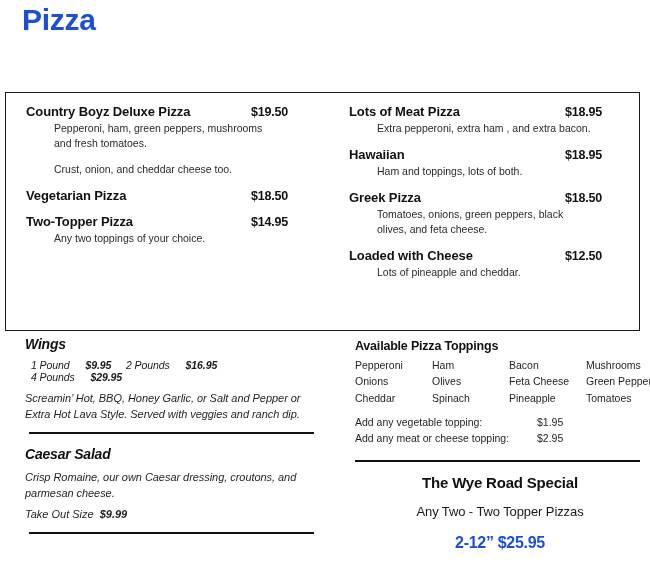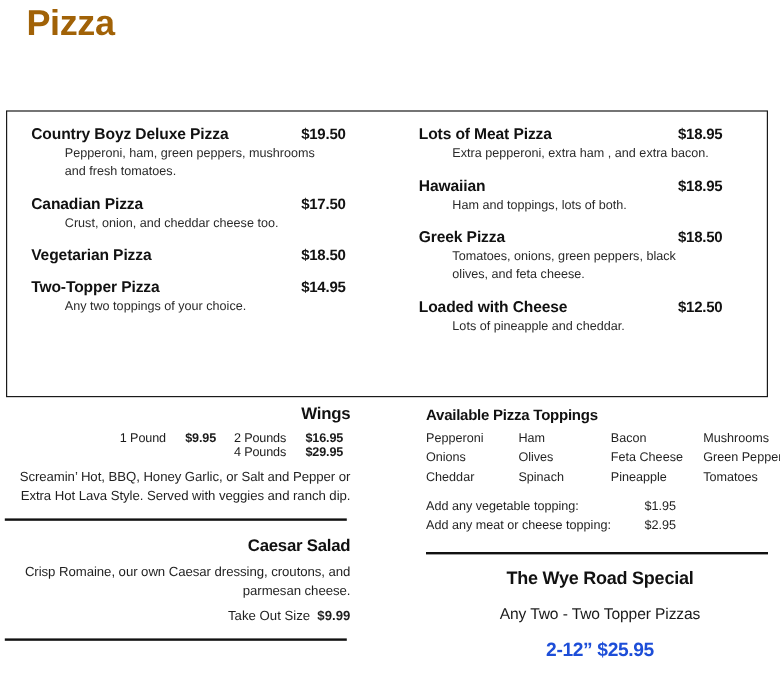--- a/index.html
+++ b/index.html
@@ -19,21 +19,21 @@
   
   .header {
     padding: 4px 0 0 22px;
   }
   .page-title {
     font-size: 30px;
     font-weight: bold;
     letter-spacing: -0.3px;
     line-height: 1.08;
     margin: 0;
-    color: #a16207;
+    color: #1d4ed8;
   }
   .page-subtitle {
     font-size: 14.5px;
     font-weight: normal;
     line-height: 1.2;
     margin: 5px 0 0 0;
     color: #1a1a1a;
     letter-spacing: -0.1px;
   }
 
@@ -92,24 +92,25 @@
   
   .lower {
     position: absolute;
     left: 0;
     top: 336px;
     width: 650px;
     height: 236px;
   }
   .lower-col-left {
     position: absolute;
-    left: 0;
+    left: 25px;
     top: 0;
     width: 292px;
-    text-align: right;
+    text-align: left;
+    font-style: italic;
   }
   .lower-col-right {
     position: absolute;
     left: 355px;
     top: 3px;
     width: 290px;
   }
 
   .sec-title {
     font-size: 14px;
@@ -218,25 +219,20 @@
     <div class="pizza-item">
       <div class="pizza-head">
         <span class="pizza-name">Country Boyz Deluxe Pizza</span>
         <span class="pizza-spacer"></span>
         <span class="pizza-price">$19.50</span>
       </div>
       <div class="pizza-desc">Pepperoni, ham, green peppers, mushrooms and fresh tomatoes.</div>
     </div>
 
     <div class="pizza-item">
-      <div class="pizza-head">
-        <span class="pizza-name">Canadian Pizza</span>
-        <span class="pizza-spacer"></span>
-        <span class="pizza-price">$17.50</span>
-      </div>
       <div class="pizza-desc">Crust, onion, and cheddar cheese too.</div>
     </div>
 
     <div class="pizza-item">
       <div class="pizza-head">
         <span class="pizza-name">Vegetarian Pizza</span>
         <span class="pizza-spacer"></span>
         <span class="pizza-price">$18.50</span>
       </div>
     </div>

